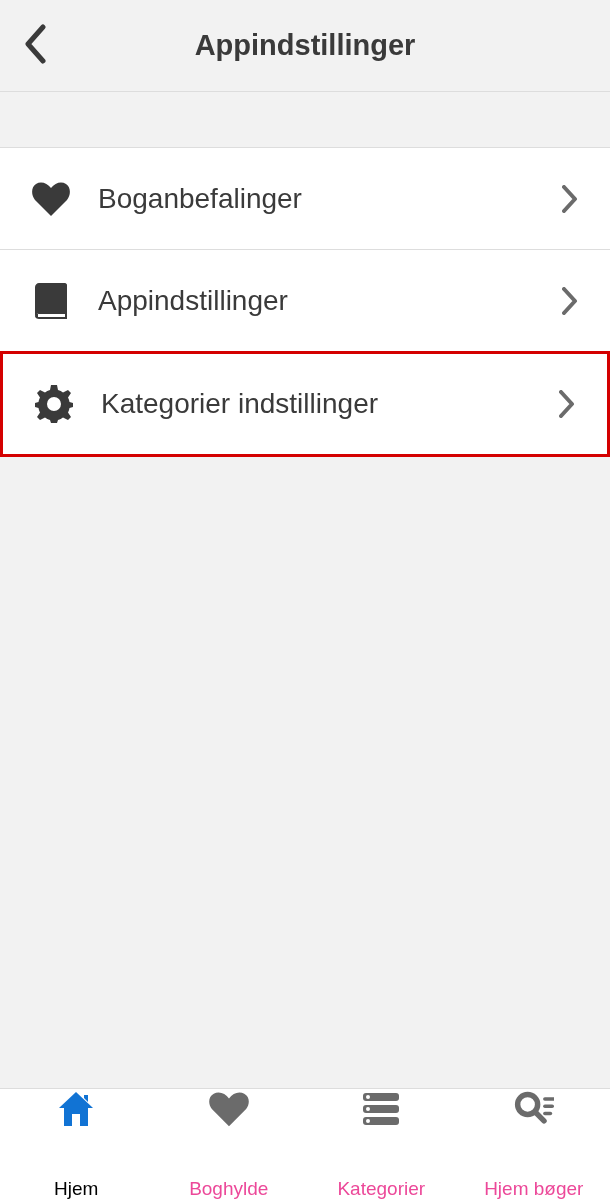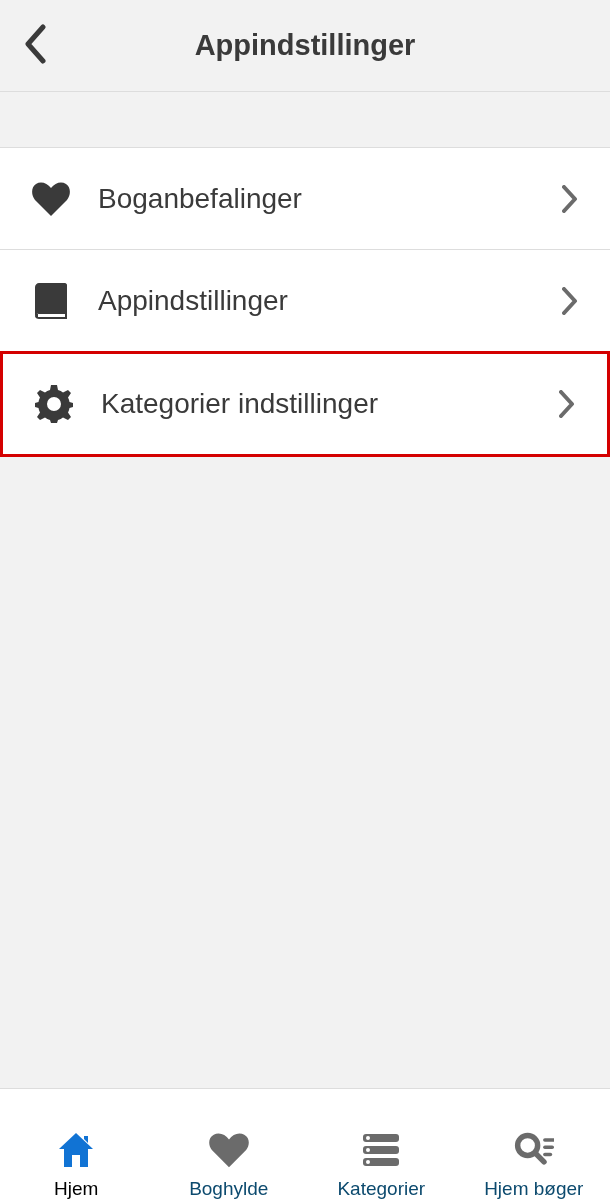--- a/index.html
+++ b/index.html
@@ -81,34 +81,34 @@
       height: 112px;
       background: #fff;
       border-top: 1px solid #ddd;
       display: flex;
     }
     .nav-item {
       flex: 1;
       display: flex;
       flex-direction: column;
       align-items: center;
-      justify-content: flex-end;
+      justify-content: space-between;
       gap: 8px;
       cursor: pointer;
     }
     .nav-icon {
       width: 40px;
       height: 40px;
       display: flex;
       align-items: center;
       justify-content: center;
     }
     .nav-label {
       font-size: 19px;
-      color: #0c4a6e;
+      color: #ec4899;
     }
     .nav-item.active .nav-label {
       color: #000;
     }
   </style>
 </head>
 <body>
 
 <div class="header">
   <div class="back-btn">

